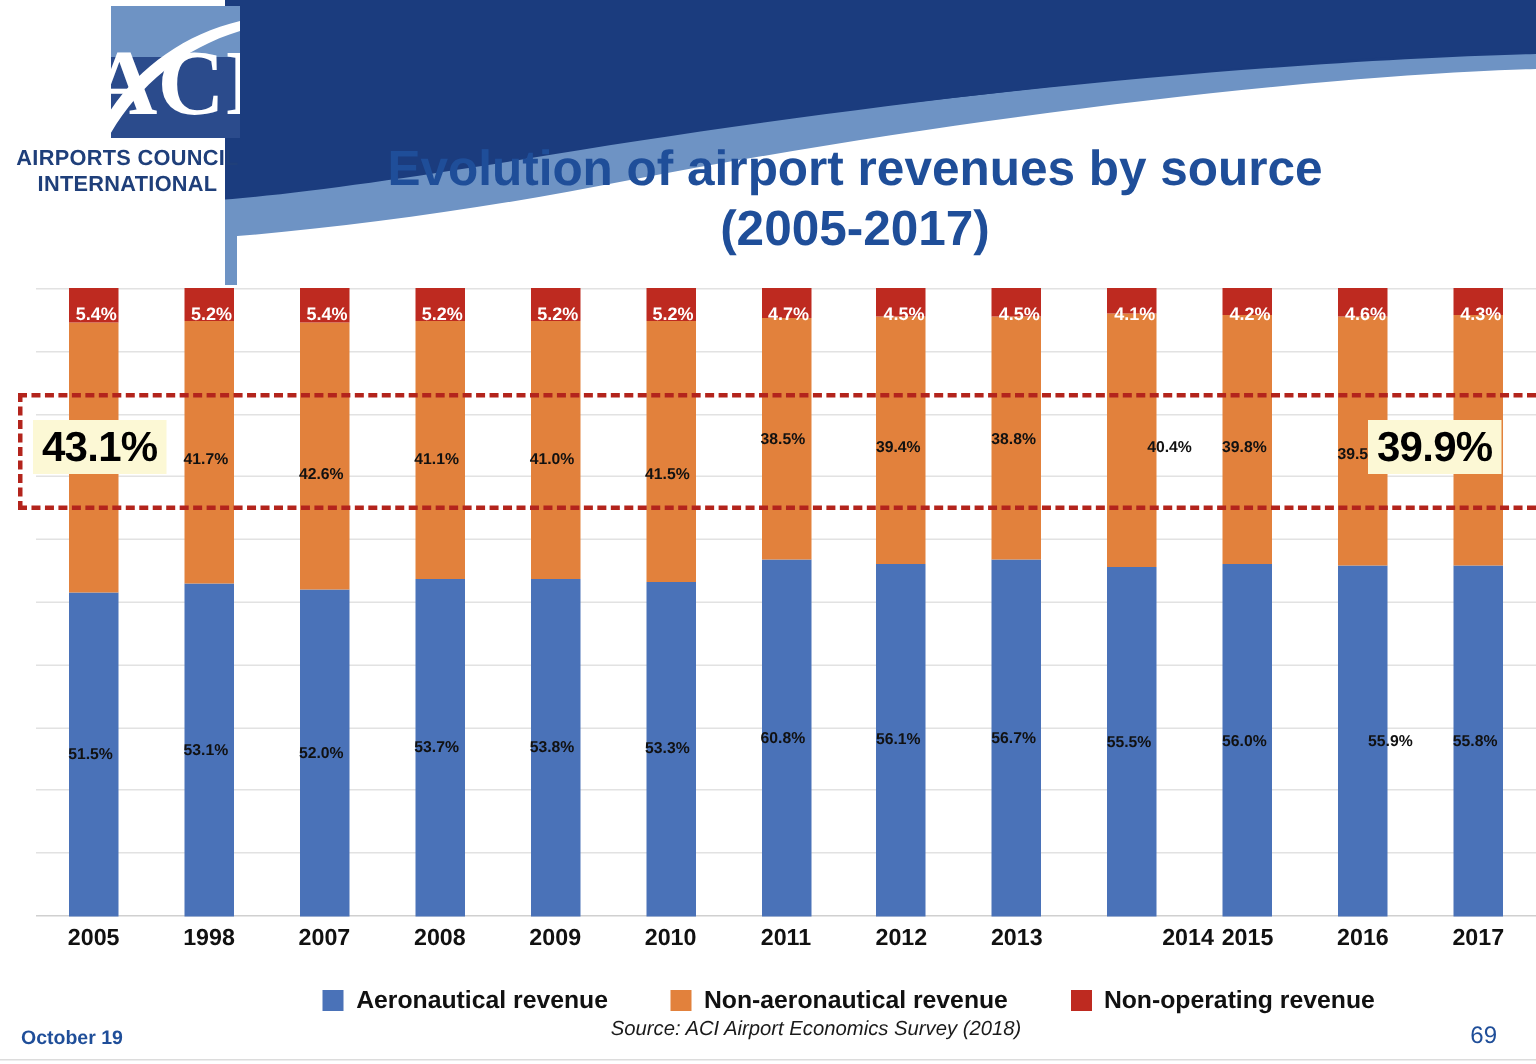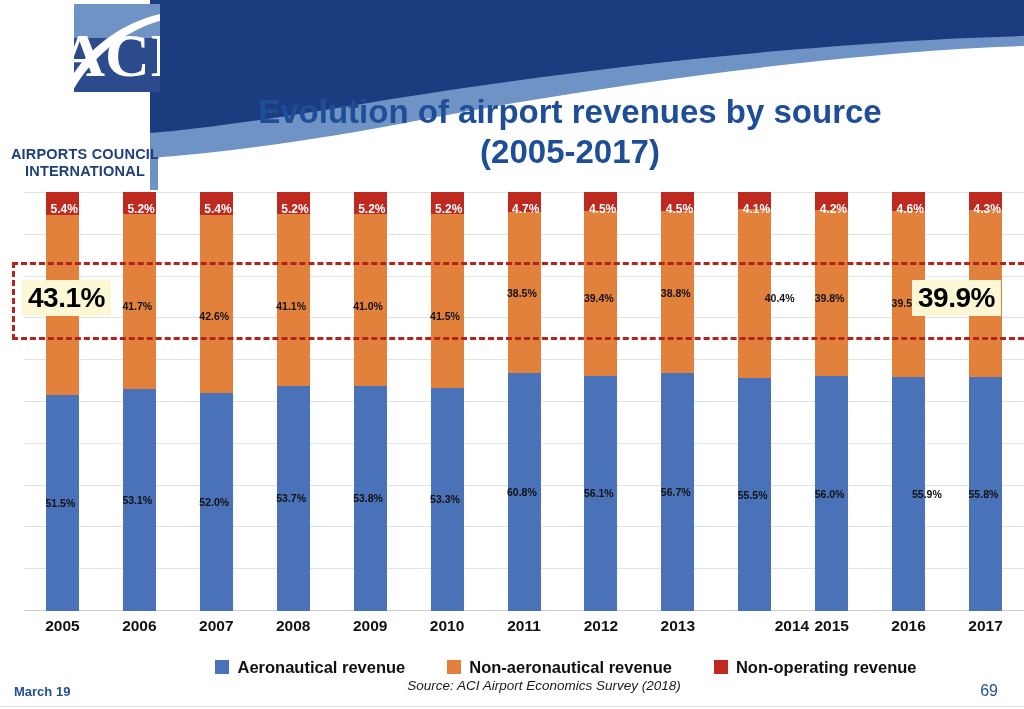--- a/index.html
+++ b/index.html
@@ -11,21 +11,21 @@
   #slide{position:absolute;inset:0;width:1024px;height:709px;background:#fff;overflow:hidden;}
 
   
   .header-bands{position:absolute;left:0;top:0;width:1024px;height:190px;pointer-events:none;}
 
   
   .logo-wrap{position:absolute;left:10px;top:2px;width:150px;height:150px;}
   .logo-square{position:absolute;left:64px;top:2px;width:86px;height:88px;overflow:hidden;}
   .logo-text{position:absolute;left:0;top:96px;width:150px;text-align:center;
     color:#1f3f7a;font-weight:bold;font-size:14.5px;line-height:17px;letter-spacing:.2px;
-    font-family:"Liberation Sans", sans-serif;margin-top:48px;}
+    font-family:"Liberation Sans", sans-serif;}
 
   
   .title{position:absolute;left:150px;top:92px;width:840px;text-align:center;
     color:#1F4E99;font-size:33px;font-weight:bold;line-height:40px;
     font-family:"Liberation Sans", sans-serif;}
 
   
   .plot{position:absolute;left:0px;top:192px;width:1024px;height:419px;}
   .gridline{position:absolute;left:24px;width:1000px;height:1px;background:#e2e2e2;}
   .axisline{position:absolute;left:24px;width:1000px;height:1px;background:#d0d0d0;}
@@ -222,21 +222,21 @@
       <div class="lbl lbl-nonaero" style="left: 737.769px; top: 100px; padding-left: 27px;">40.4%</div>
       <div class="lbl lbl-nonaero" style="left: 814.692px; top: 100px;">39.8%</div>
       <div class="lbl lbl-nonaero" style="left: 891.615px; top: 105px;">39.5%</div>
       <div class="dashbox" style="left: 12px; top: 70px; width: 1012px; height: 78px;"></div>
       <div class="callout" style="left: 22px; top: 88px;">43.1%</div>
       <div class="callout" style="left: 912px; top: 88px;">39.9%</div>
     </div>
 
   <div class="xlabels" id="xlabels">
       <div class="xlab" style="left: 32.4615px; width: 60px; top: 4px;">2005</div>
-      <div class="xlab" style="left: 109.385px; width: 60px; top: 4px;">2006</div>
+      <div class="xlab" style="left: 109.385px; width: 60px; top: 4px;">1998</div>
       <div class="xlab" style="left: 186.308px; width: 60px; top: 4px;">2007</div>
       <div class="xlab" style="left: 263.231px; width: 60px; top: 4px;">2008</div>
       <div class="xlab" style="left: 340.154px; width: 60px; top: 4px;">2009</div>
       <div class="xlab" style="left: 417.077px; width: 60px; top: 4px;">2010</div>
       <div class="xlab" style="left: 494px; width: 60px; top: 4px;">2011</div>
       <div class="xlab" style="left: 570.923px; width: 60px; top: 4px;">2012</div>
       <div class="xlab" style="left: 647.846px; width: 60px; top: 4px;">2013</div>
       <div class="xlab" style="left: 762px; width: 60px; top: 4px;">2014</div>
       <div class="xlab" style="left: 801.692px; width: 60px; top: 4px;">2015</div>
       <div class="xlab" style="left: 878.615px; width: 60px; top: 4px;">2016</div>
@@ -253,17 +253,17 @@
         <span class="legend-label">Non-aeronautical revenue</span>
       </div>
       <div class="legend-item">
         <span class="swatch" style="background: rgb(190, 42, 32);"></span>
         <span class="legend-label">Non-operating revenue</span>
       </div>
     </div>
 
   <div class="source">Source: ACI Airport Economics Survey (2018)</div>
 
-  <div class="footer-date">March 19</div>
+  <div class="footer-date">October 19</div>
   <div class="footer-page">69</div>
   <div class="footer-rule"></div>
 
 </div>
 
 </body></html>

